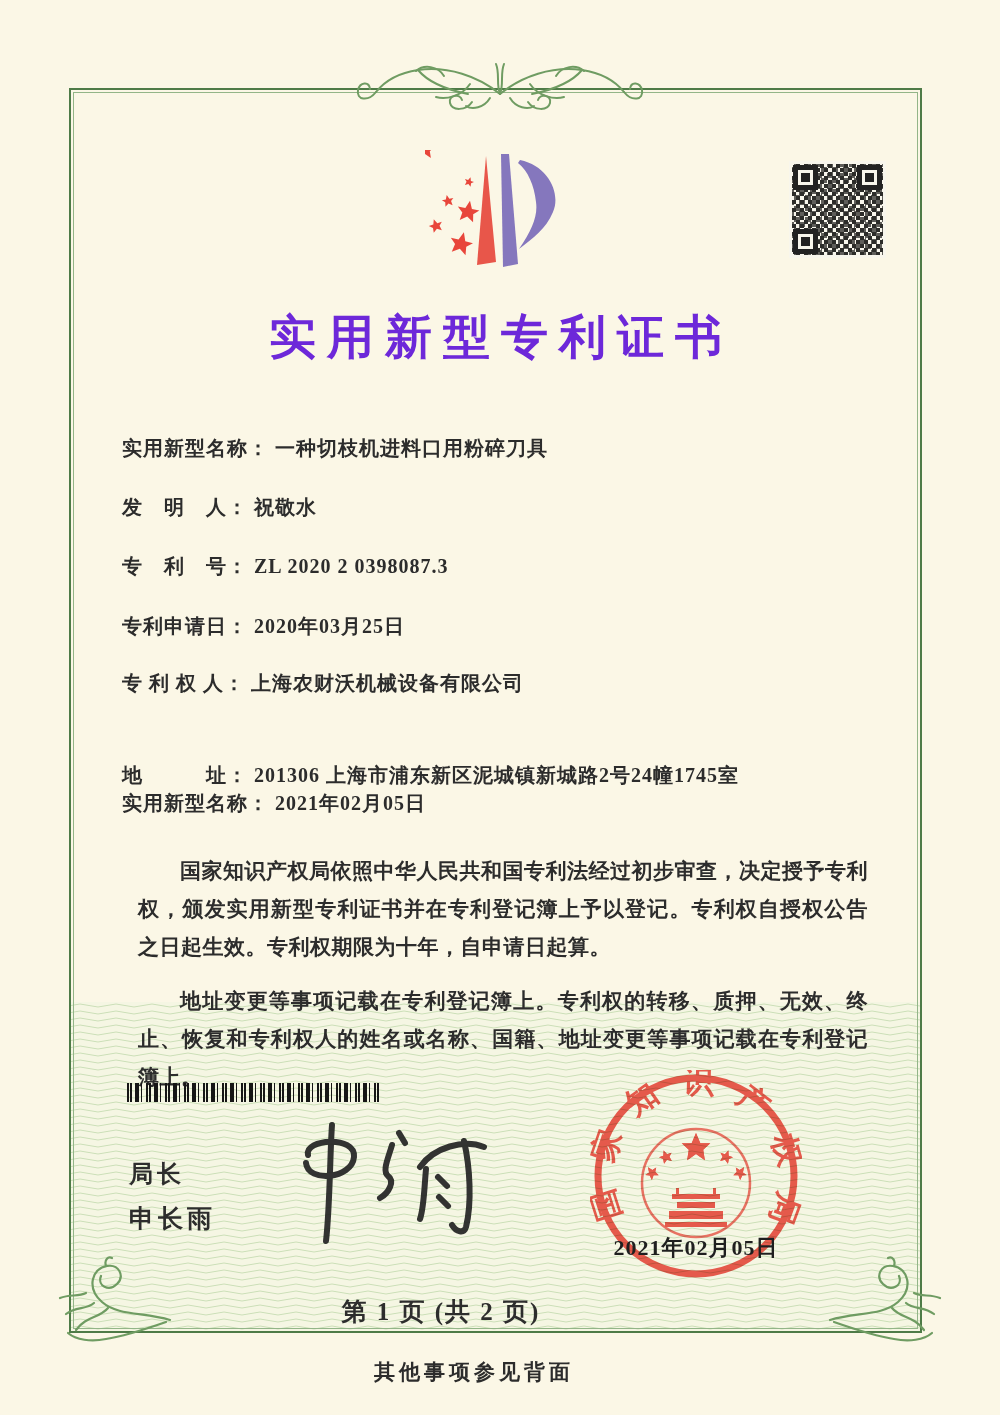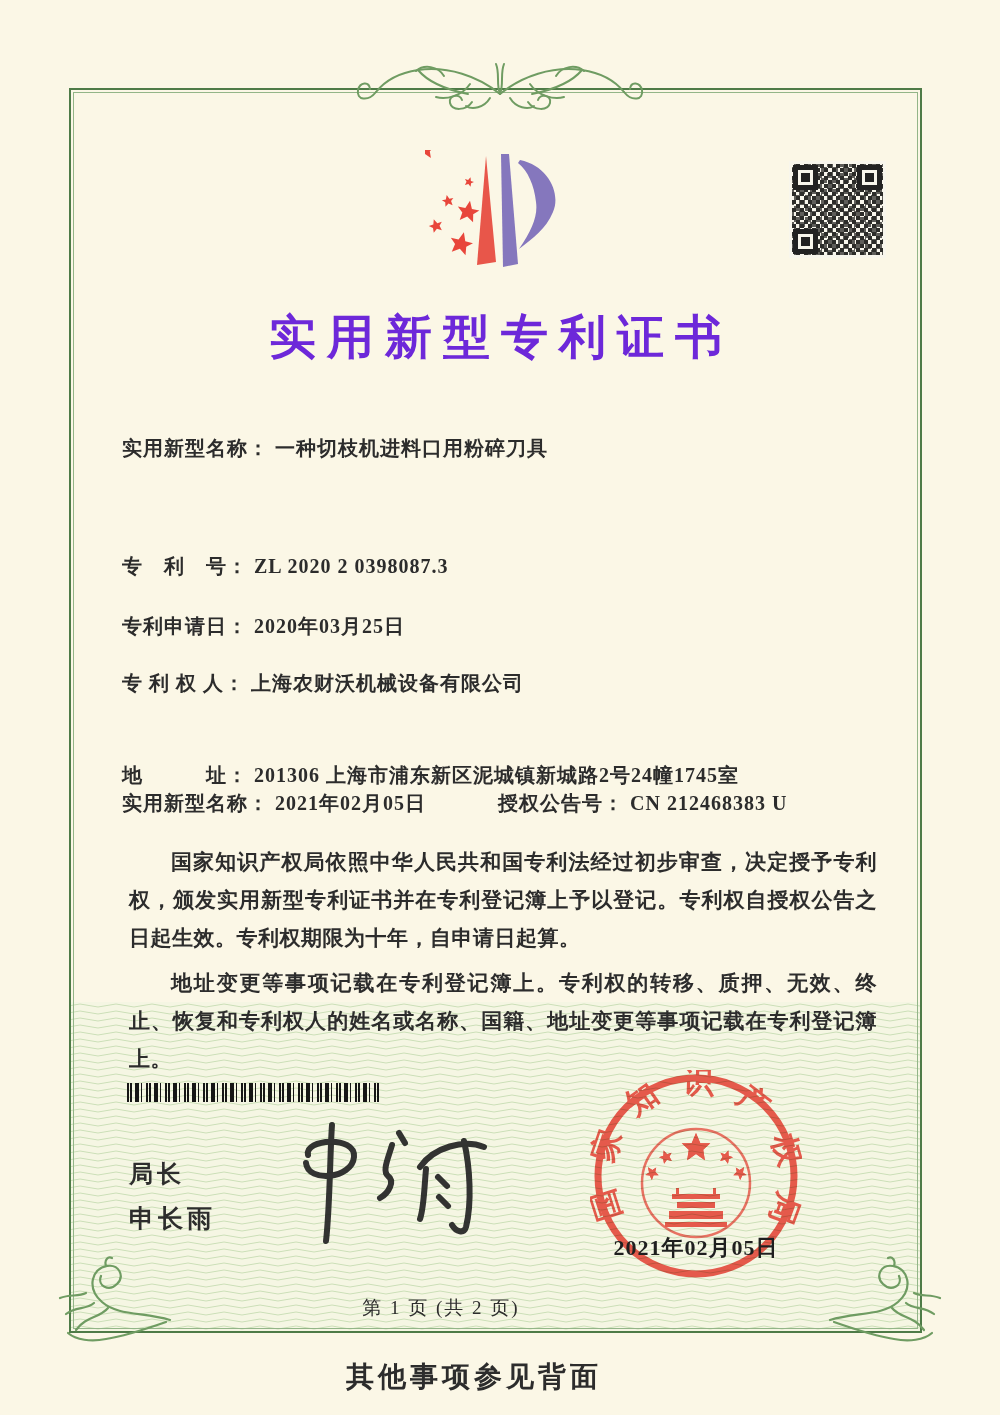--- a/index.html
+++ b/index.html
@@ -43,40 +43,40 @@
     color:#6d28d9; z-index:4;
   }
   
   .field{ position:absolute; left:122px; width:790px; font-size:20px; font-weight:600; letter-spacing:1px; color:#2c2c2c; z-index:4; white-space:nowrap;}
   .field .val{ margin-left:6px;margin-top:15px; }
   .f0{ top:435px; } .f1{ top:494px; } .f2{ top:553px; } .f3{ top:613px; }
   .f4{ top:670px; } .f5{ top:762px; } .f6{ top:790px; }
   .grant-b{ position:absolute; left:376px; top:0; }
   
   .body-text{ position:absolute; left:122px; top:836px; width:762px; z-index:4; }
-  .body-text p{ margin:7px; font-size:21px; line-height:38px; font-weight:600; letter-spacing:.5px; text-indent:2em; color:#2c2c2c; text-align:justify;}
+  .body-text p{ margin:16px; font-size:21px; line-height:38px; font-weight:600; letter-spacing:.5px; text-indent:2em; color:#2c2c2c; text-align:justify;}
   
   .barcode{
     position:absolute; left:127px; top:1083px; width:253px; height:19px; z-index:4;
     background-image:repeating-linear-gradient(90deg,
       #161616 0 2px, transparent 2px 3px,
       #161616 3px 5px, transparent 5px 8px,
       #161616 8px 12px, transparent 12px 14px,
       #161616 14px 15px, transparent 15px 19px);
   }
   .director-title{ position:absolute; left:129px; top:1158px; font-size:24px; font-weight:600; letter-spacing:4px; z-index:4;}
   .director-name{ position:absolute; left:129px; top:1202px; font-size:25px; font-weight:600; letter-spacing:4px; z-index:4;}
   .signature{ position:absolute; left:268px; top:1115px; z-index:5; }
   .seal{ position:absolute; left:590px; top:1070px; z-index:5; mix-blend-mode:multiply; }
   .seal-date{ position:absolute; left:590px; top:1233px; width:212px; text-align:center;
     font-size:22px; font-weight:600; letter-spacing:1px; color:#1f1f1f; z-index:6; }
   .page-info{ position:absolute; left:69px; top:1295px; width:744px; text-align:center;
-    font-size:19px; font-weight:400; letter-spacing:2px; z-index:4; }
+    font-size:25px; font-weight:700; letter-spacing:2px; z-index:4; }
   .back-note{ position:absolute; left:0; top:1358px; width:948px; text-align:center;
-    font-size:28px; font-weight:600; letter-spacing:4px; color:#2c2c2c; z-index:4; }
+    font-size:21px; font-weight:600; letter-spacing:4px; color:#2c2c2c; z-index:4; }
 </style>
 </head>
 <body>
 
 <div class="page">
 
   <svg class="guilloche" width="851" height="330" aria-hidden="true">
     <defs>
       <pattern id="wave" width="36" height="7" patternUnits="userSpaceOnUse">
         <path d="M0,3.5 Q9,0.5 18,3.5 T36,3.5" fill="none" stroke="#cbdfb7" stroke-width="1"></path>
@@ -154,38 +154,38 @@
     <div class="qr-finder qr-f-bl">
         <span></span>
       </div>
   </div>
 
   <div class="title">实用新型专利证书</div>
 
   <div class="field f0">
     <span>实用新型名称：</span><span class="val">一种切枝机进料口用粉碎刀具</span>
   </div>
+  <div class="field f1">
+    <span>发　明　人：</span><span class="val">祝敬水</span>
+  </div>
   <div class="field f2">
     <span>专　利　号：</span><span class="val">ZL 2020 2 0398087.3</span>
   </div>
   <div class="field f3">
     <span>专利申请日：</span><span class="val">2020年03月25日</span>
   </div>
   <div class="field f4">
     <span>专 利 权 人：</span><span class="val">上海农财沃机械设备有限公司</span>
   </div>
   <div class="field f5">
     <span>地　　　址：</span><span class="val">201306 上海市浦东新区泥城镇新城路2号24幢1745室</span>
   </div>
   <div class="field f6">
     <span>
       <span>实用新型名称：</span><span class="val">2021年02月05日</span>
-    </span>
-    <span class="grant-b">
-      <span>授权公告号：</span><span class="val">CN 212468383 U</span>
     </span>
   </div>
 
   <div class="body-text">
     <p>国家知识产权局依照中华人民共和国专利法经过初步审查，决定授予专利权，颁发实用新型专利证书并在专利登记簿上予以登记。专利权自授权公告之日起生效。专利权期限为十年，自申请日起算。</p>
     <p>地址变更等事项记载在专利登记簿上。专利权的转移、质押、无效、终止、恢复和专利权人的姓名或名称、国籍、地址变更等事项记载在专利登记簿上。</p>
   </div>
 
   <div class="barcode"></div>
 

